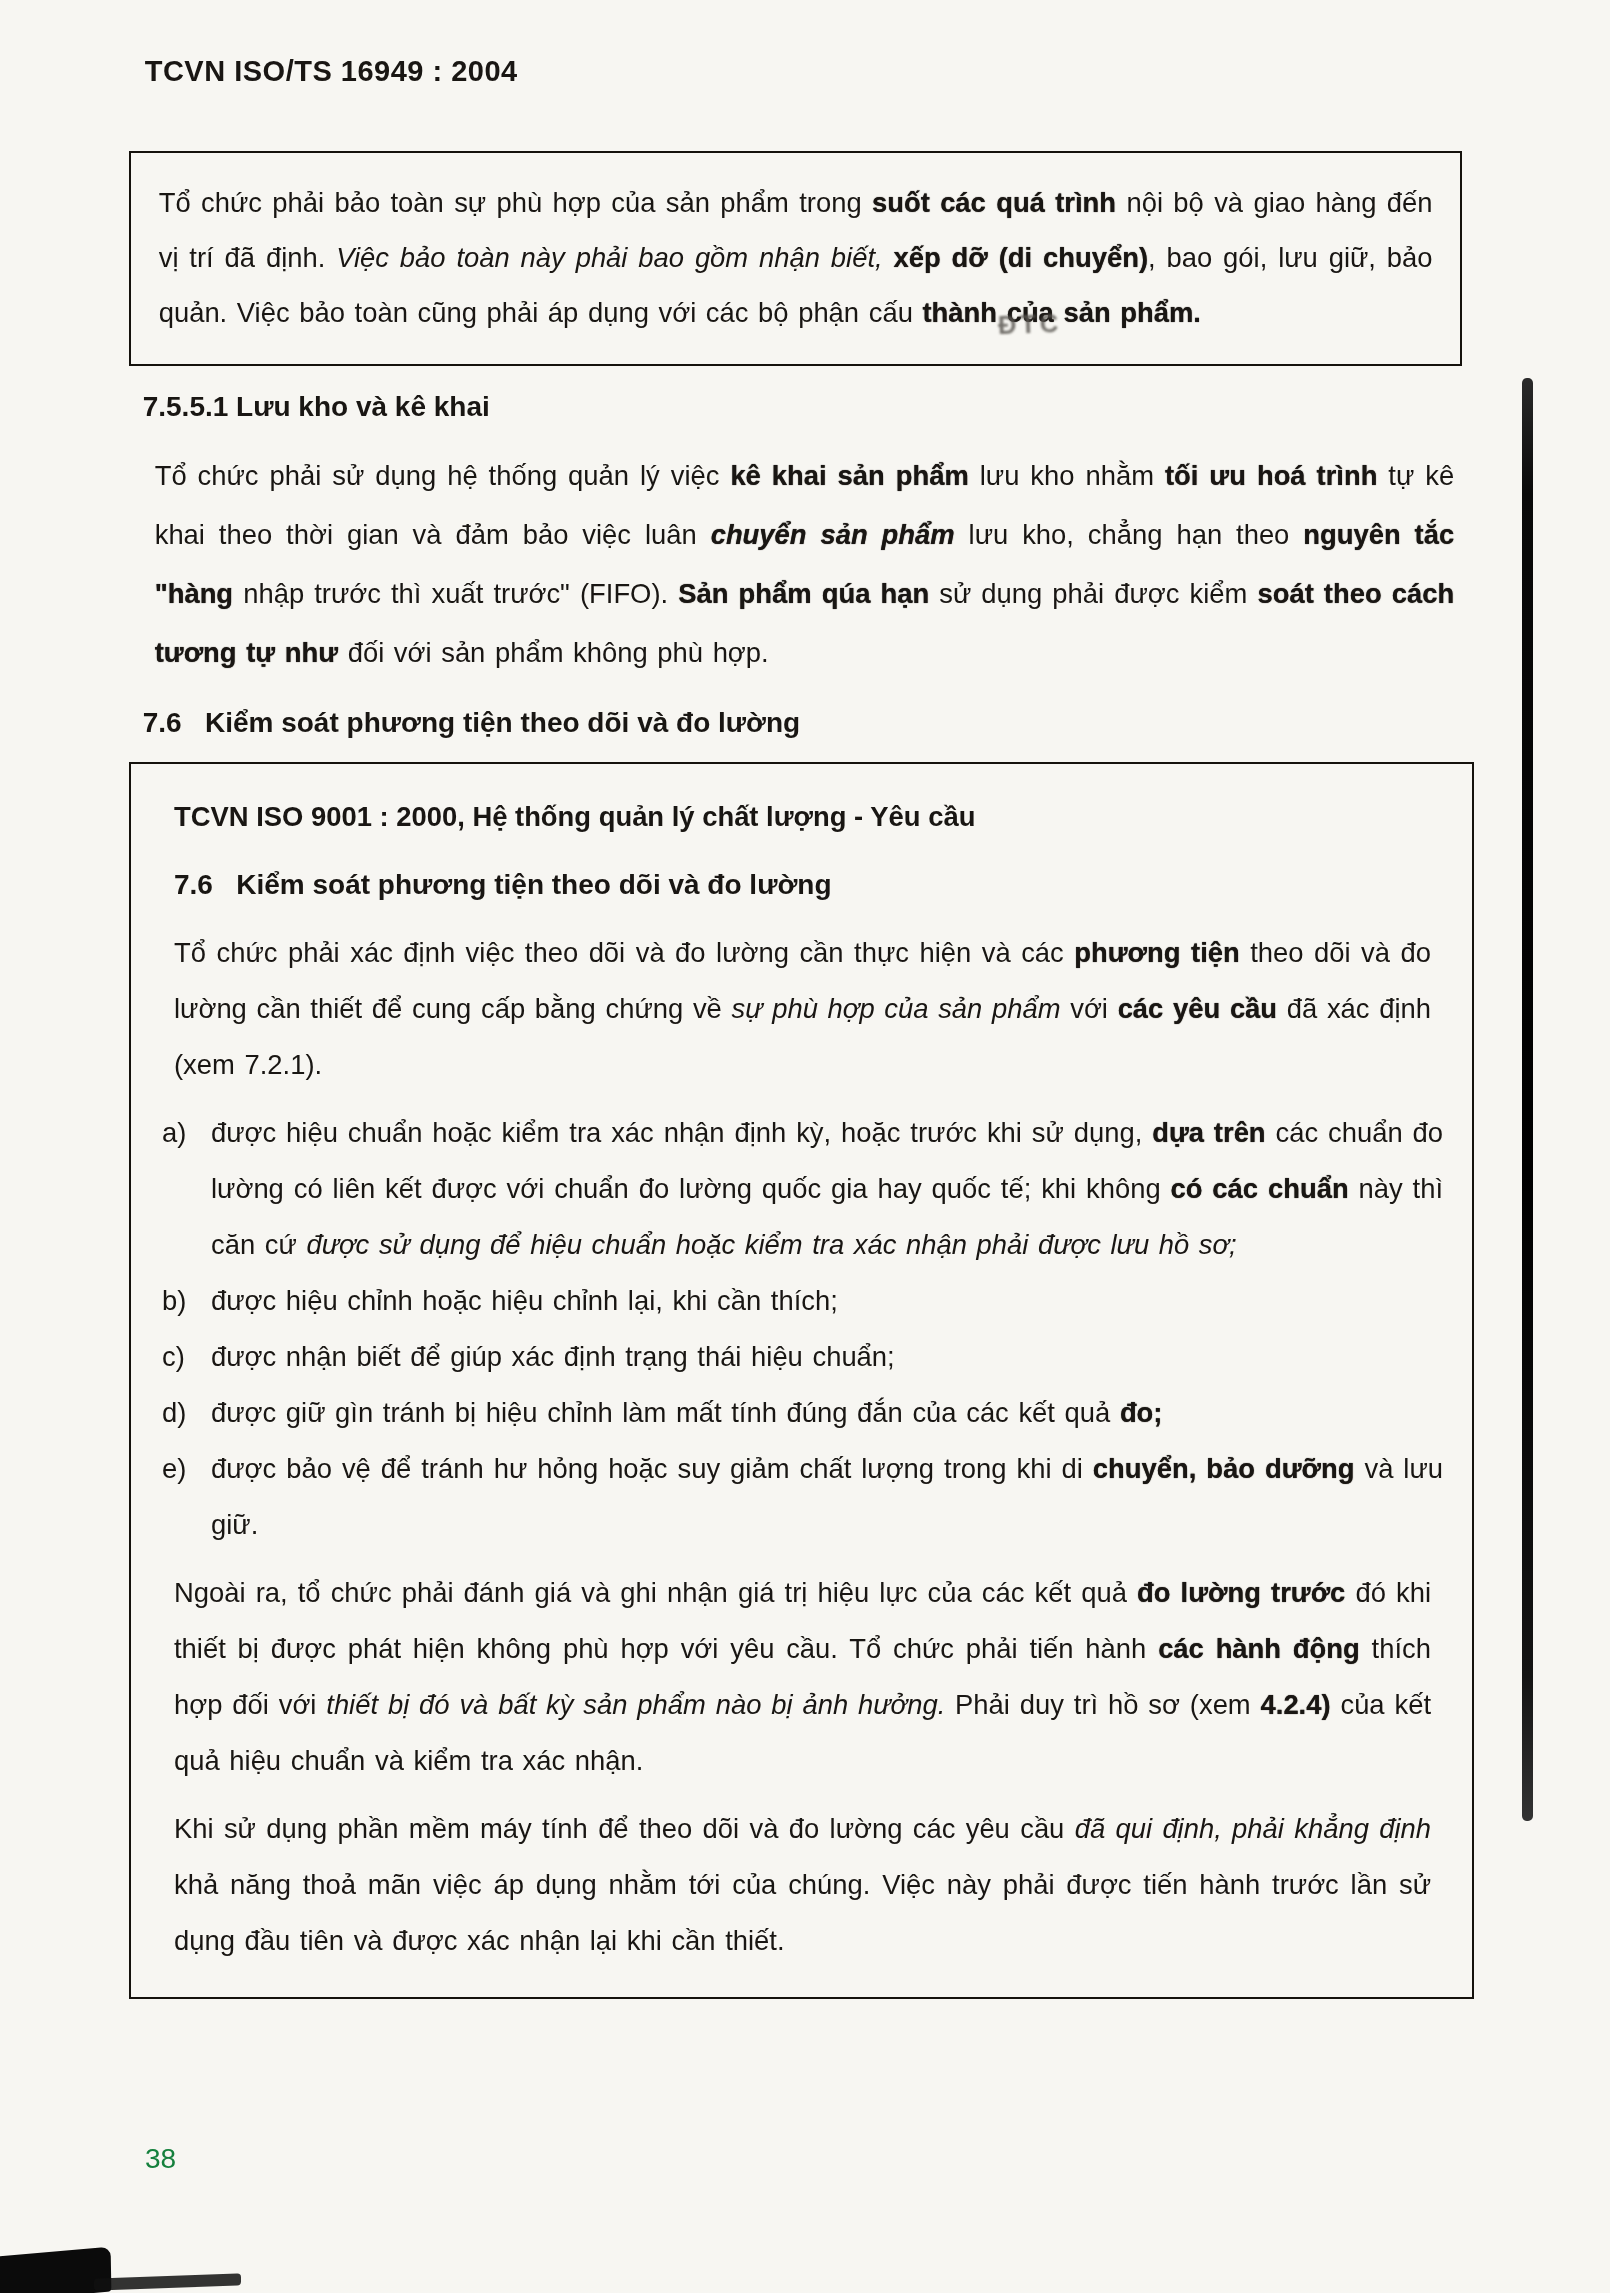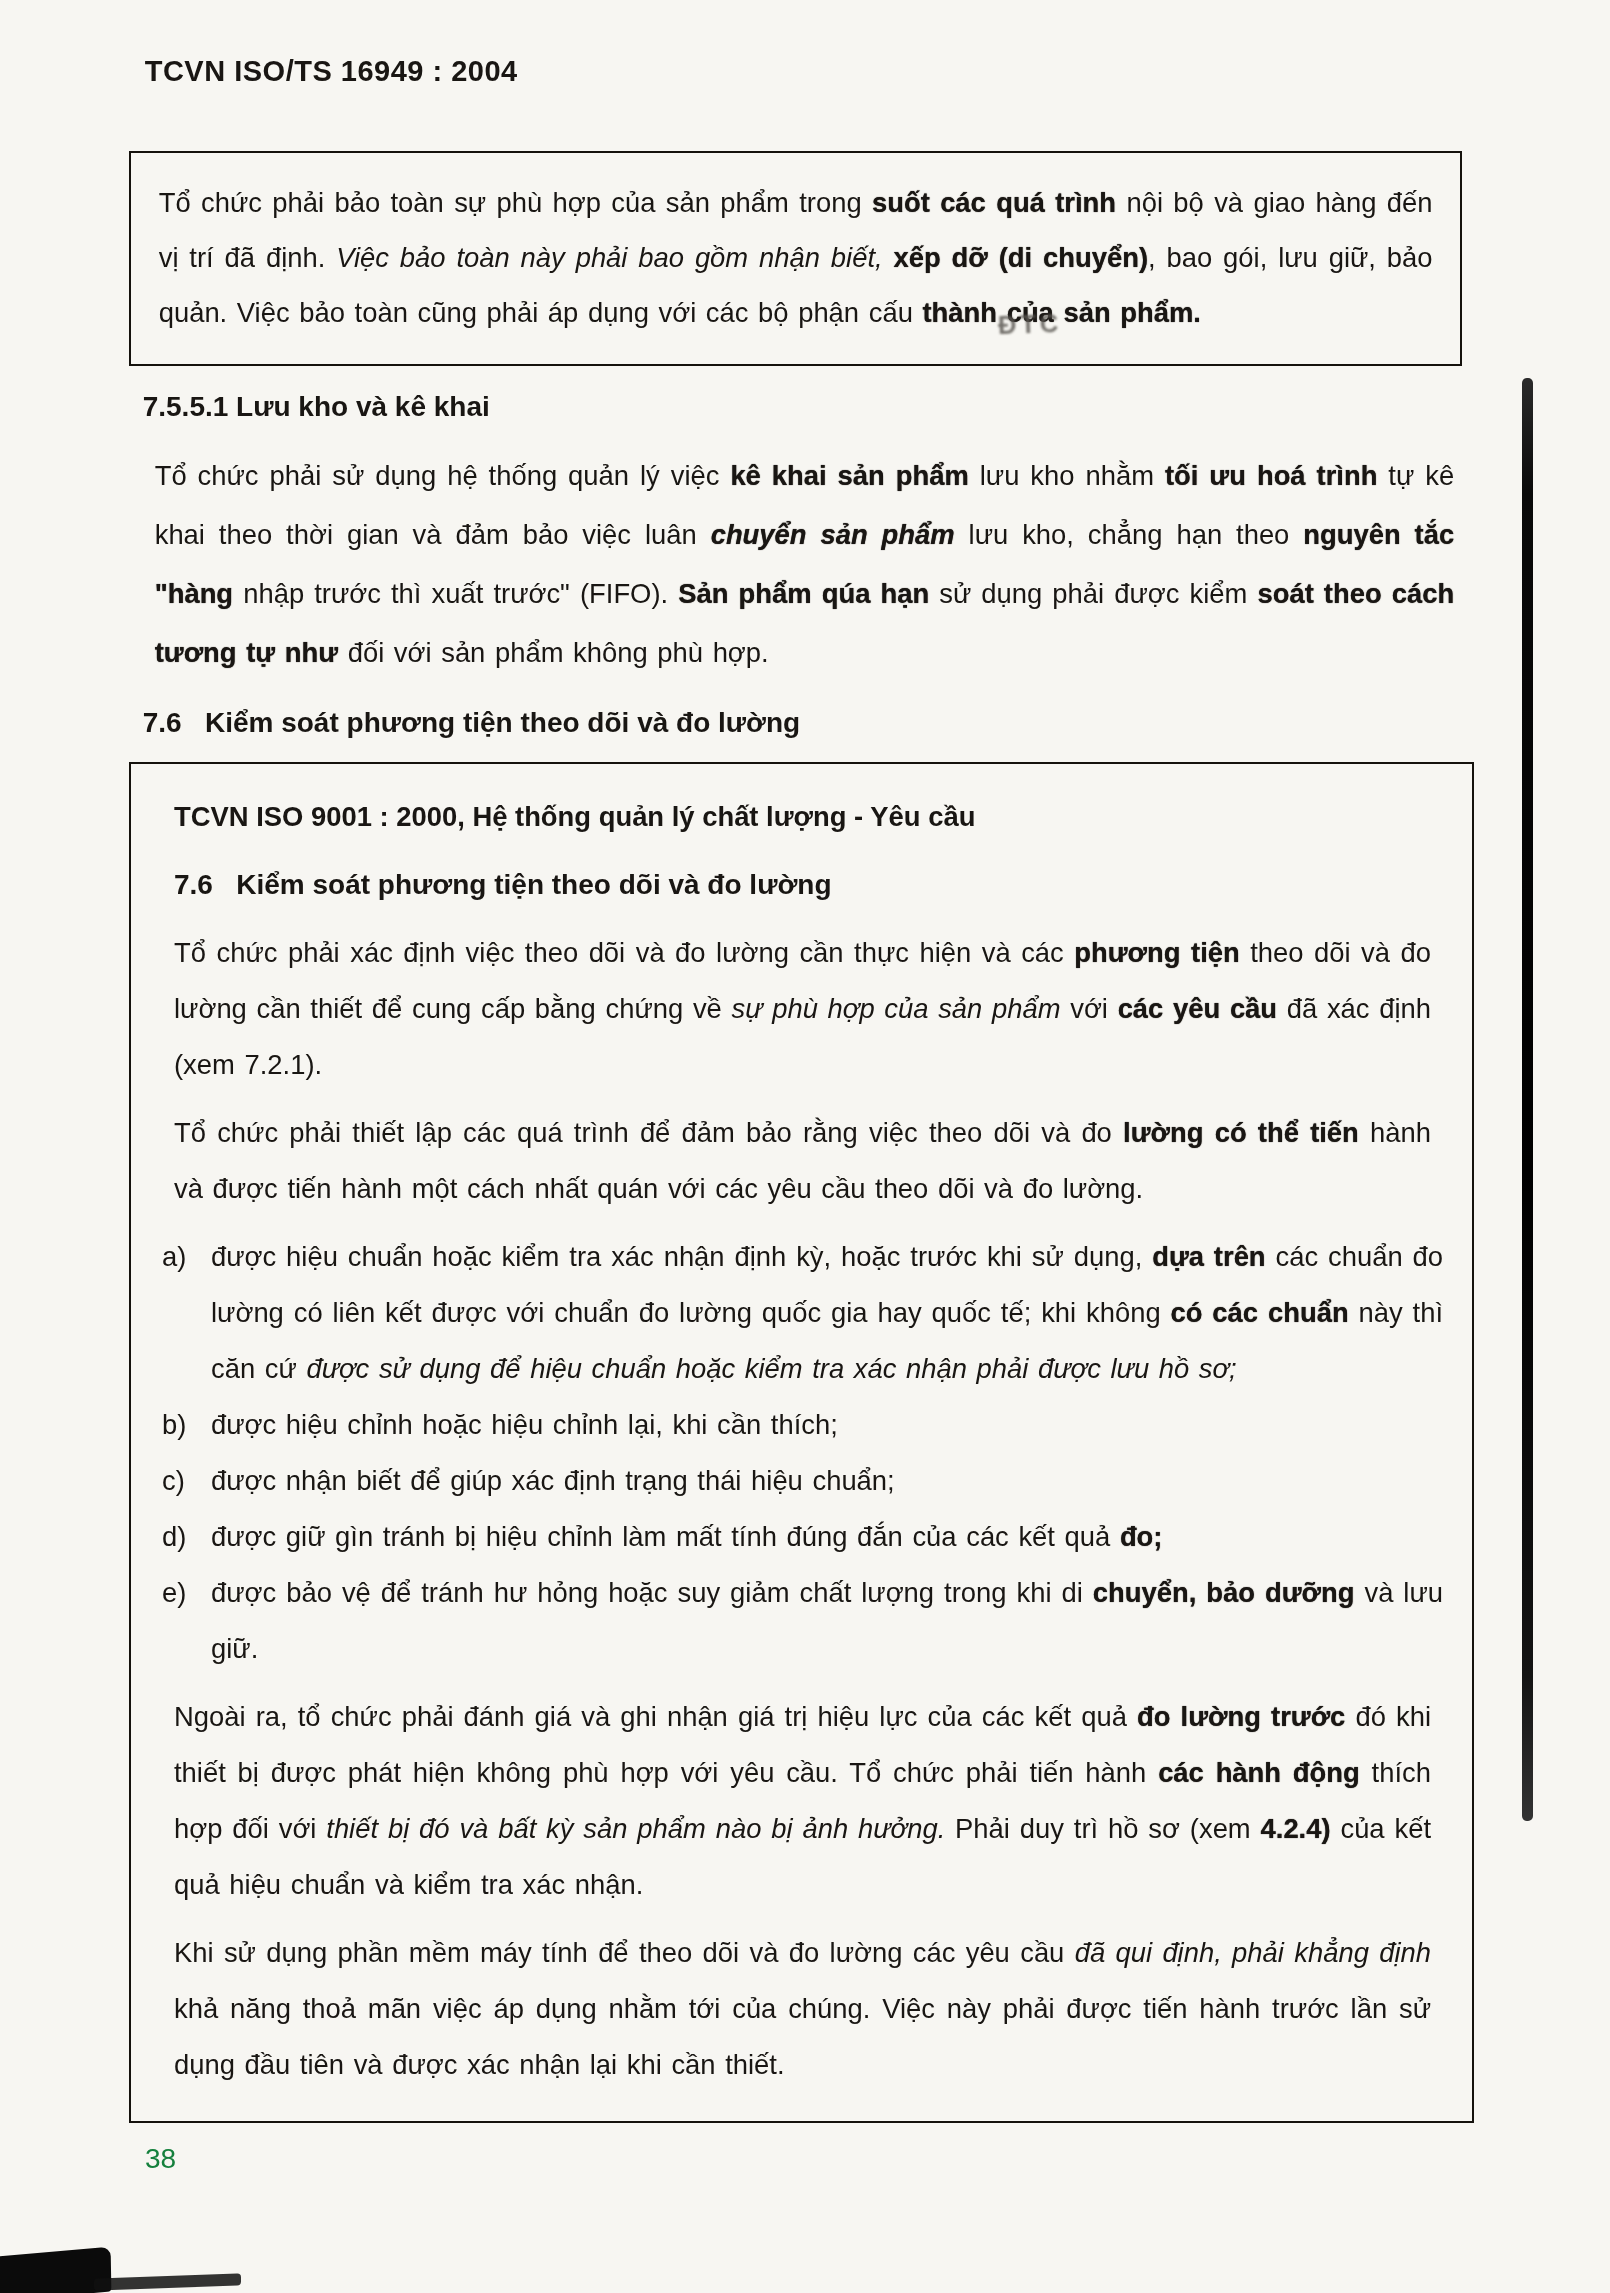--- a/index.html
+++ b/index.html
@@ -84,21 +84,20 @@
   <p class="para outside"><span>Tổ chức phải sử dụng hệ thống quản lý việc </span><span class="b">kê khai sản phẩm</span><span> lưu kho nhằm </span><span class="b">tối ưu hoá trình</span><span> tự kê khai theo thời gian và đảm bảo việc luân </span><span class="bi">chuyển sản phẩm</span><span> lưu kho, chẳng hạn theo </span><span class="b">nguyên tắc "hàng</span><span> nhập trước thì xuất trước" (FIFO). </span><span class="b">Sản phẩm qúa hạn</span><span> sử dụng phải được kiểm </span><span class="b">soát theo cách tương tự như</span><span> đối với sản phẩm không phù hợp.</span></p>
 
   <h3 class="sec-heading">7.6   Kiểm soát phương tiện theo dõi và đo lường</h3>
 
   <div class="box box2">
     <p class="box-title">TCVN ISO 9001 : 2000, Hệ thống quản lý chất lượng - Yêu cầu</p>
     <p class="box-heading">7.6   Kiểm soát phương tiện theo dõi và đo lường</p>
 
     <p class="para"><span>Tổ chức phải xác định việc theo dõi và đo lường cần thực hiện và các </span><span class="b">phương tiện</span><span> theo dõi và đo lường cần thiết để cung cấp bằng chứng về </span><span class="i">sự phù hợp của sản phẩm</span><span> với </span><span class="b">các yêu cầu</span><span> đã xác định (xem 7.2.1).</span></p>
 
-    <p class="para"><span>Tổ chức phải thiết lập các quá trình để đảm bảo rằng việc theo dõi và đo </span><span class="b">lường có thể tiến</span><span> hành và được tiến hành một cách nhất quán với các yêu cầu theo dõi và đo lường.</span></p>
 
 
     <div class="li">
       <span class="lbl">a)</span>
       <span class="txt"><span>được hiệu chuẩn hoặc kiểm tra xác nhận định kỳ, hoặc trước khi sử dụng, </span><span class="b">dựa trên</span><span> các chuẩn đo lường có liên kết được với chuẩn đo lường quốc gia hay quốc tế; khi không </span><span class="b">có các chuẩn</span><span> này thì căn cứ </span><span class="i">được sử dụng để hiệu chuẩn hoặc kiểm tra xác nhận phải được lưu hồ sơ;</span></span>
     </div>
     <div class="li">
       <span class="lbl">b)</span>
       <span class="txt"><span>được hiệu chỉnh hoặc hiệu chỉnh lại, khi cần thích;</span></span>
     </div>

